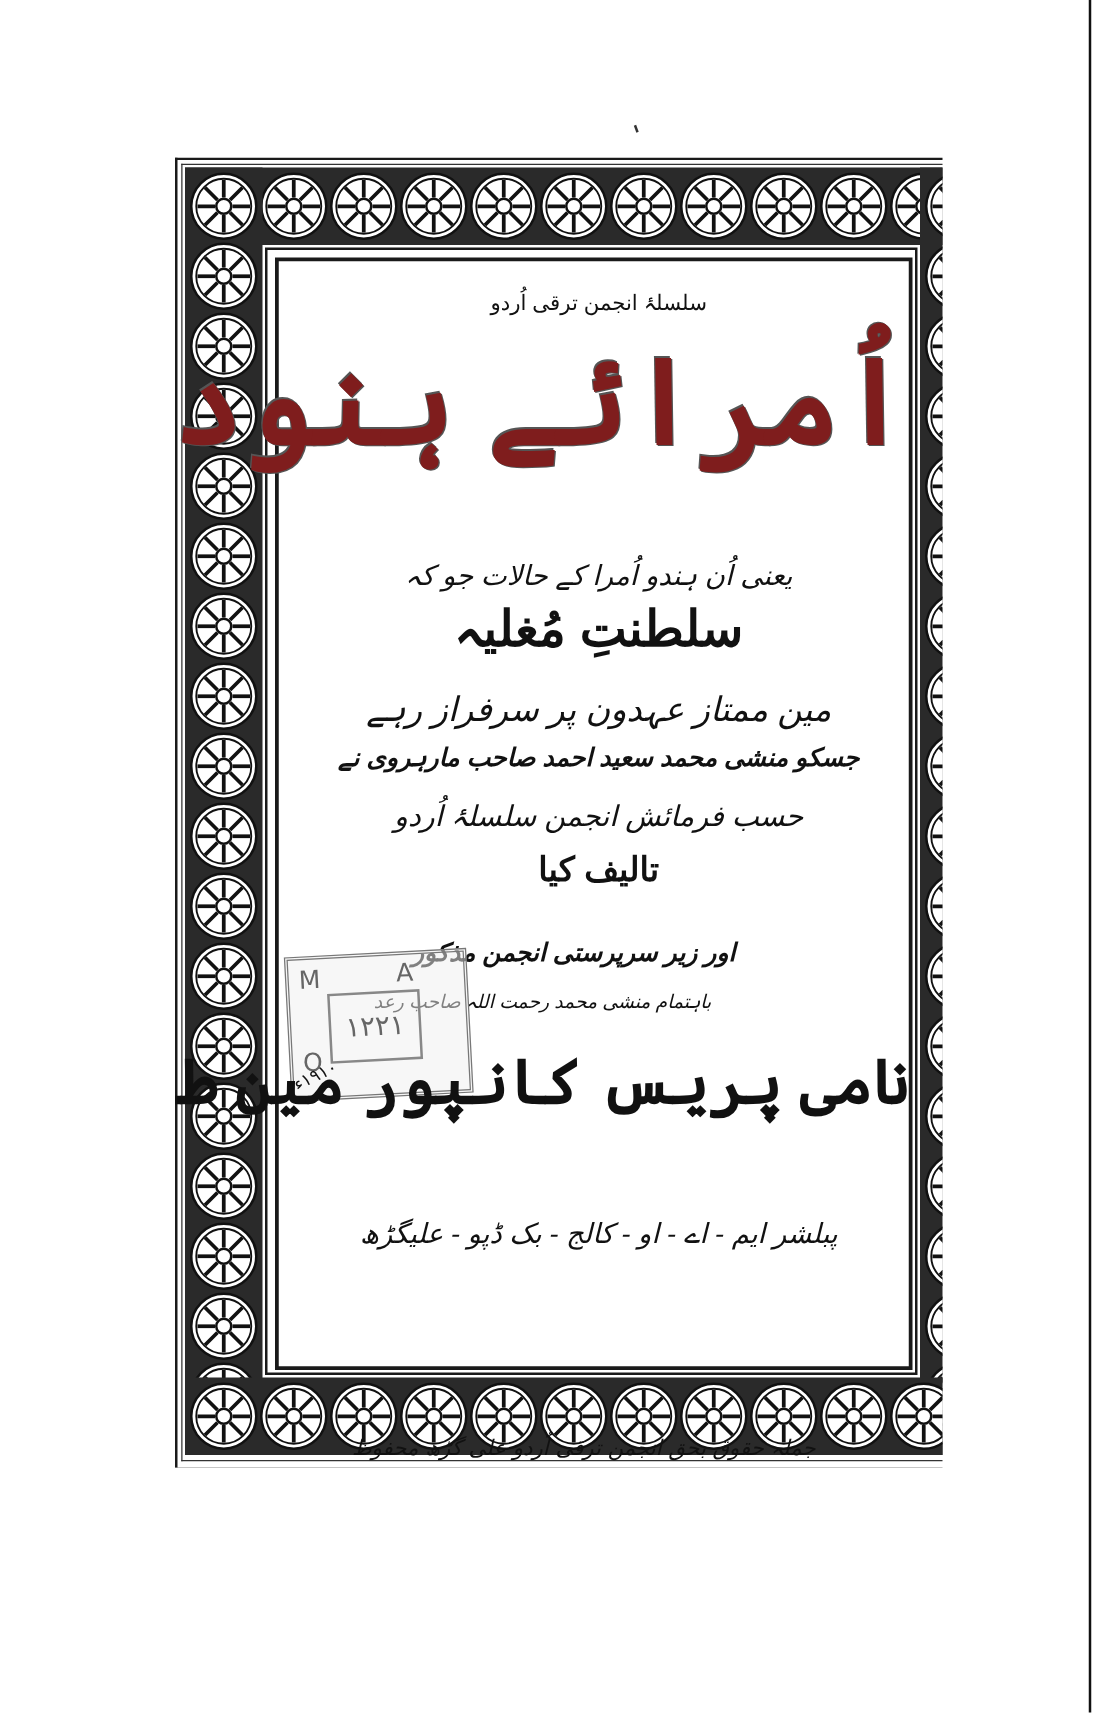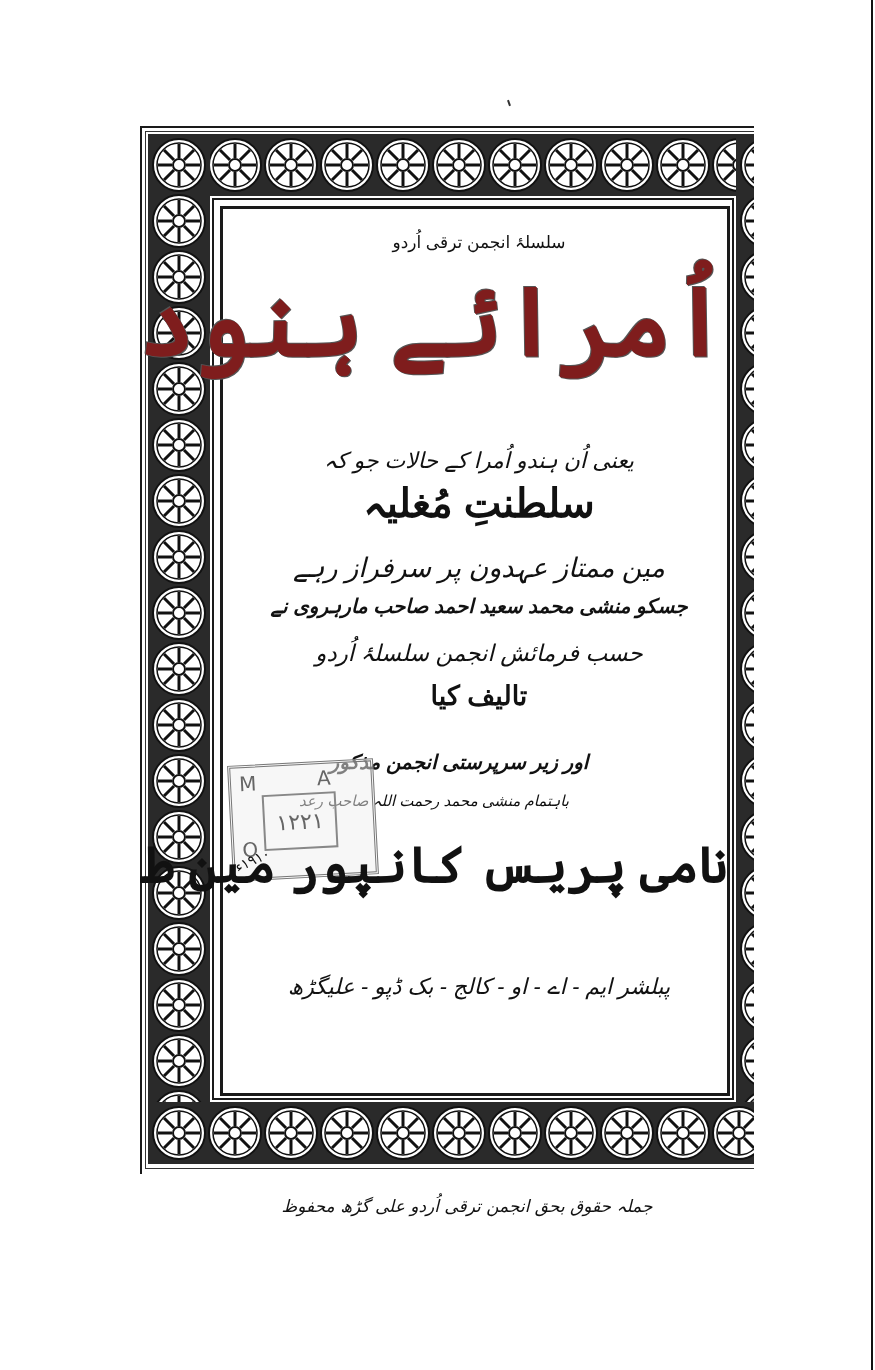--- a/index.html
+++ b/index.html
@@ -72,21 +72,21 @@
     border: 3px double #777; transform: rotate(-3deg);
     background: rgba(240,240,240,0.5);
   }
   .stamp-inner {
     position: absolute; left: 30px; top: 28px; width: 70px; height: 52px; border: 2px solid #888;
     display: flex; align-items: center; justify-content: center;
     font-family: "DejaVu Sans", sans-serif; font-size: 22px; color: #666;
   }
   .stamp-letter { position: absolute; font-family: "DejaVu Sans", sans-serif; font-size: 20px; color: #666; }
   .copyright {
-    position: absolute; left: 0; width: 875px; top: 1196px; text-align: center; direction: rtl;
+    position: absolute; left: 0; width: 875px; top: 1148px; text-align: center; direction: rtl;
     font-size: 17px; font-style: italic; padding-left: 59px; box-sizing: border-box;
   }
 </style>
 </head>
 <body>
 
 <div class="speck"></div>
 <div class="page-edge"></div>
 
 <div class="frame">

